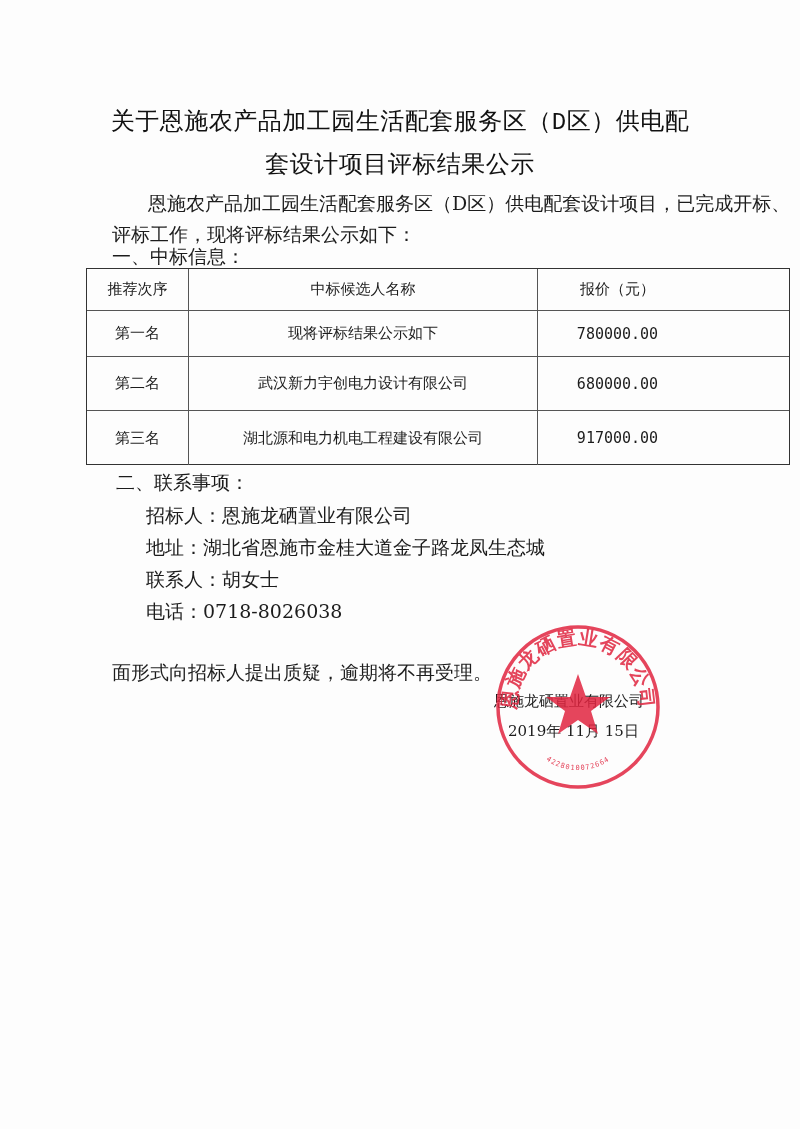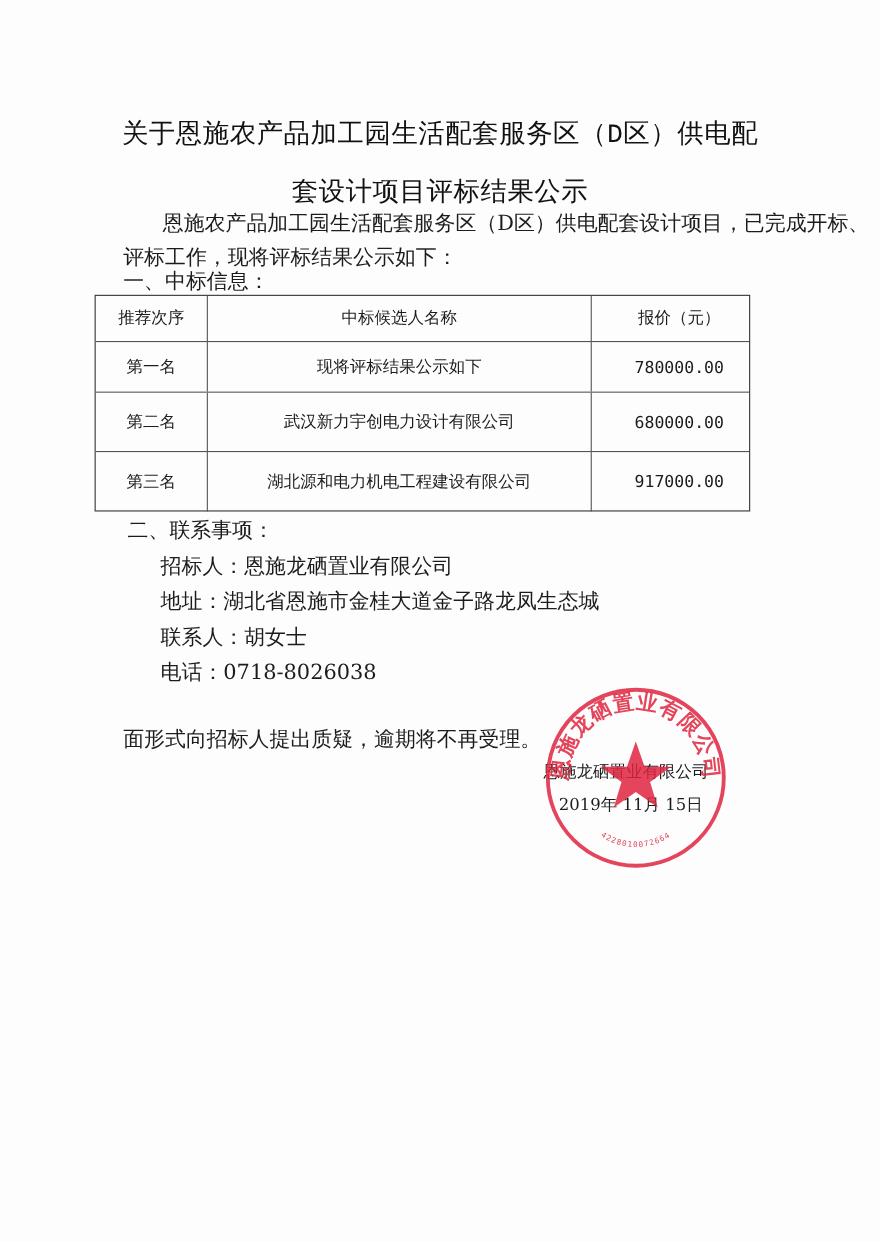--- a/index.html
+++ b/index.html
@@ -2,23 +2,23 @@
 <html><head>
 <meta charset="utf-8">
 <style>
   html, body { margin: 0; padding: 0; background: #ffffff; }
   body { width: 800px; height: 1129px; position: relative; overflow: hidden;
          font-family: "DejaVu Serif", "Liberation Serif", serif; color: #1a1a1a; }
   .page { position: absolute; left: 0; top: 0; width: 800px; height: 1129px; background: #fdfdfd; }
   .title { position: absolute; left: 0; width: 800px; text-align: center;
            font-family: Liberation Mono, monospace; font-size: 24px; letter-spacing: 0.5px; color: #111; }
   .t1 { top: 105px; }
-  .t2 { top: 148px; margin-top: 10px; }
+  .t2 { top: 148px; }
   .para { position: absolute; font-size: 19px; line-height: 20px; color: #1c1c1c; white-space: nowrap; }
-  .table { position: absolute; left: 86px; top: 268px; width: 596px; height: 197px;
+  .table { position: absolute; left: 86px; top: 268px; width: 704px; height: 197px;
            border: 1.5px solid #333; box-sizing: border-box; text-decoration: underline; }
   .row { position: absolute; left: 0; width: 100%; border-bottom: 1px solid #555; box-sizing: border-box; }
   .row:last-child { border-bottom: none; }
   .cell { position: absolute; top: 0; height: 100%; display: flex; align-items: center; justify-content: center;
           font-size: 15px; color: #1c1c1c; box-sizing: border-box; }
   .c1 { left: 0; width: 102px; border-right: 1px solid #555; }
   .c2 { left: 102px; width: 349px; border-right: 1px solid #555; }
   .c3 { left: 451px; width: 159px; font-family: "DejaVu Sans Mono", "Liberation Mono", monospace; }
   .c3.hdr { font-family: "DejaVu Serif", "Liberation Serif", serif; text-align: center; }
   .stamp { position: absolute; left: 493px; top: 622px; width: 170px; height: 170px; pointer-events: none; }

